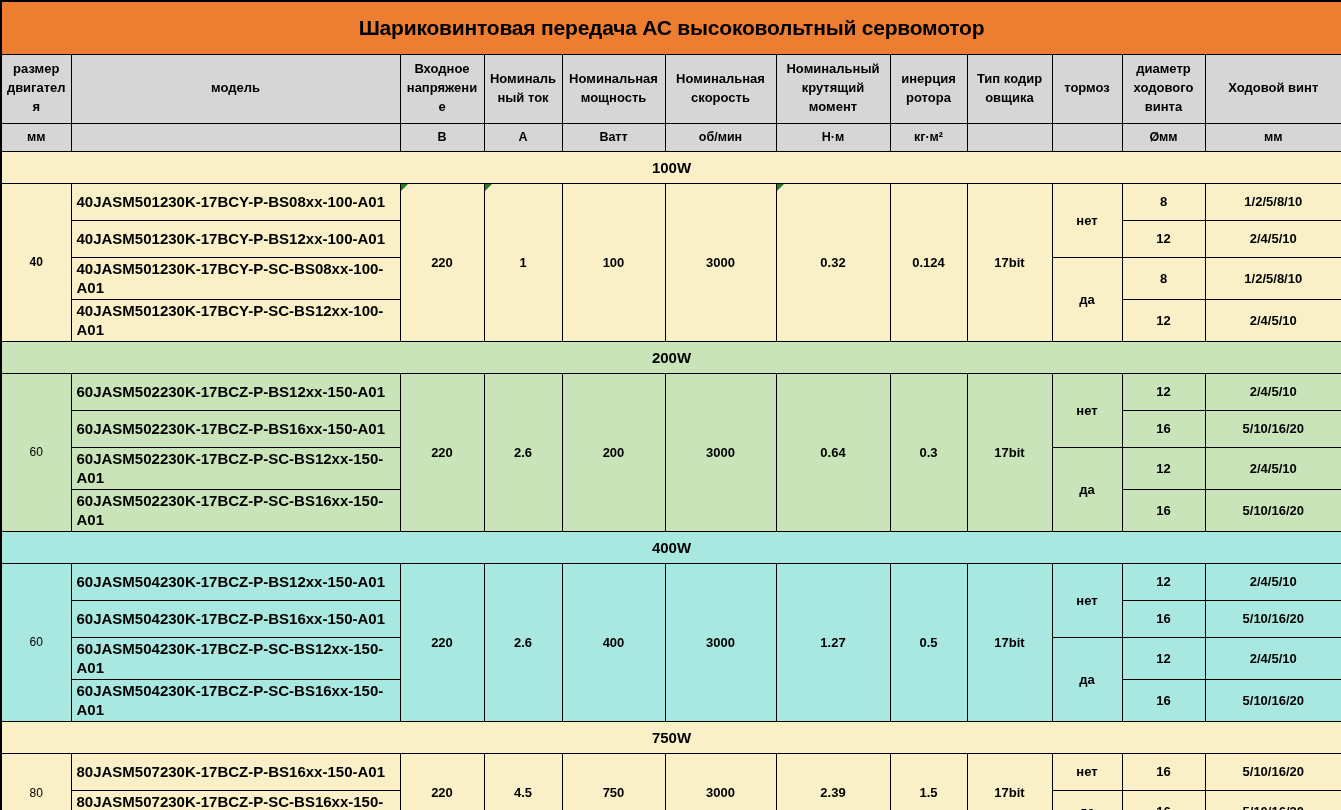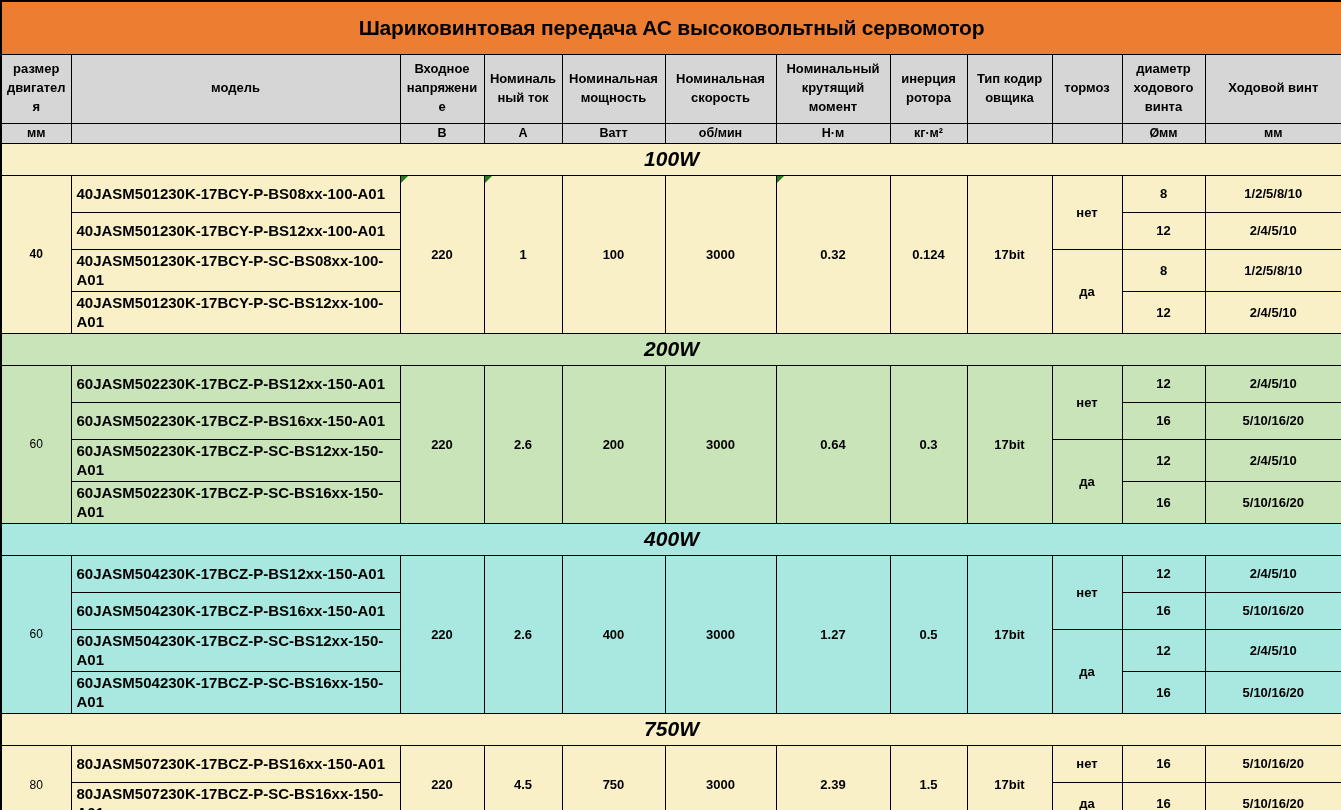--- a/index.html
+++ b/index.html
@@ -26,24 +26,24 @@
   tr.title-row td{
     background:#ED7D31;height:53px;
     font-size:21px;letter-spacing:-0.2px;
   }
   
   tr.head-row th{
     background:#D6D6D6;height:69px;
     font-size:13px;line-height:1.45;font-weight:bold;
   }
   tr.unit-row td{
-    background:#D6D6D6;height:20px;font-size:12.5px;line-height:1;margin-top:12px;
-  }
-  
-  tr.band td{height:32px;font-size:21px;font-style:italic;}
+    background:#D6D6D6;height:28px;font-size:12.5px;line-height:1;margin-top:12px;
+  }
+  
+  tr.band td{height:32px;font-size:15px;}
   .bg-cream{background:#FAF0C8;}
   .bg-green{background:#C9E4B8;margin-left:40px;}
   .bg-cyan{background:#A9E8E0;margin-left:12px;}
   
   tr.data td{height:37px;}
   td.model{
     text-align:left;padding-left:5px;font-size:15px;line-height:1.3;
   }
   td.size{font-size:12px;font-weight:normal;}
   td.size.size-bold{font-weight:bold;}

